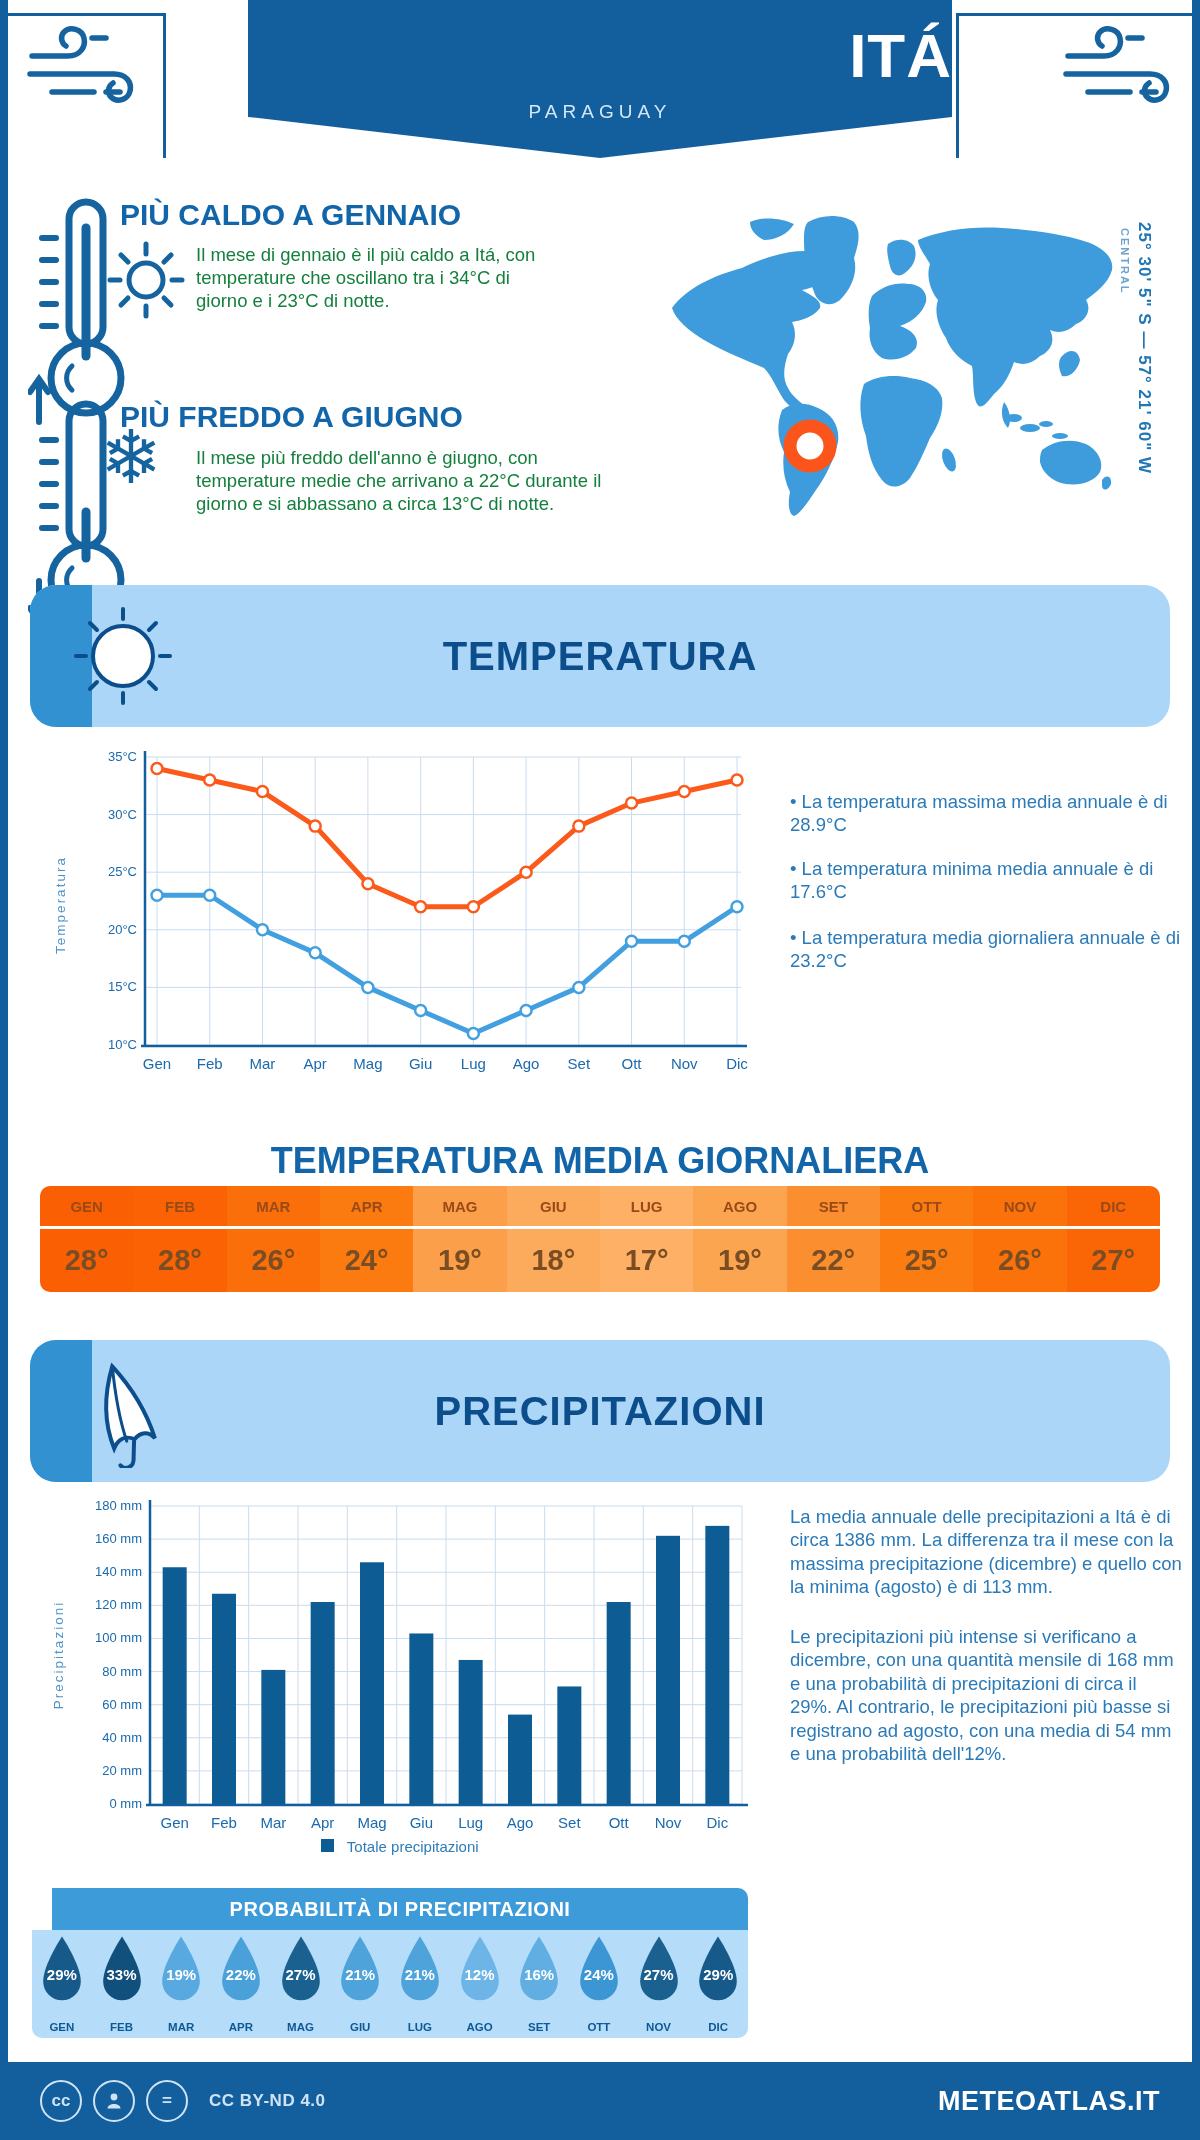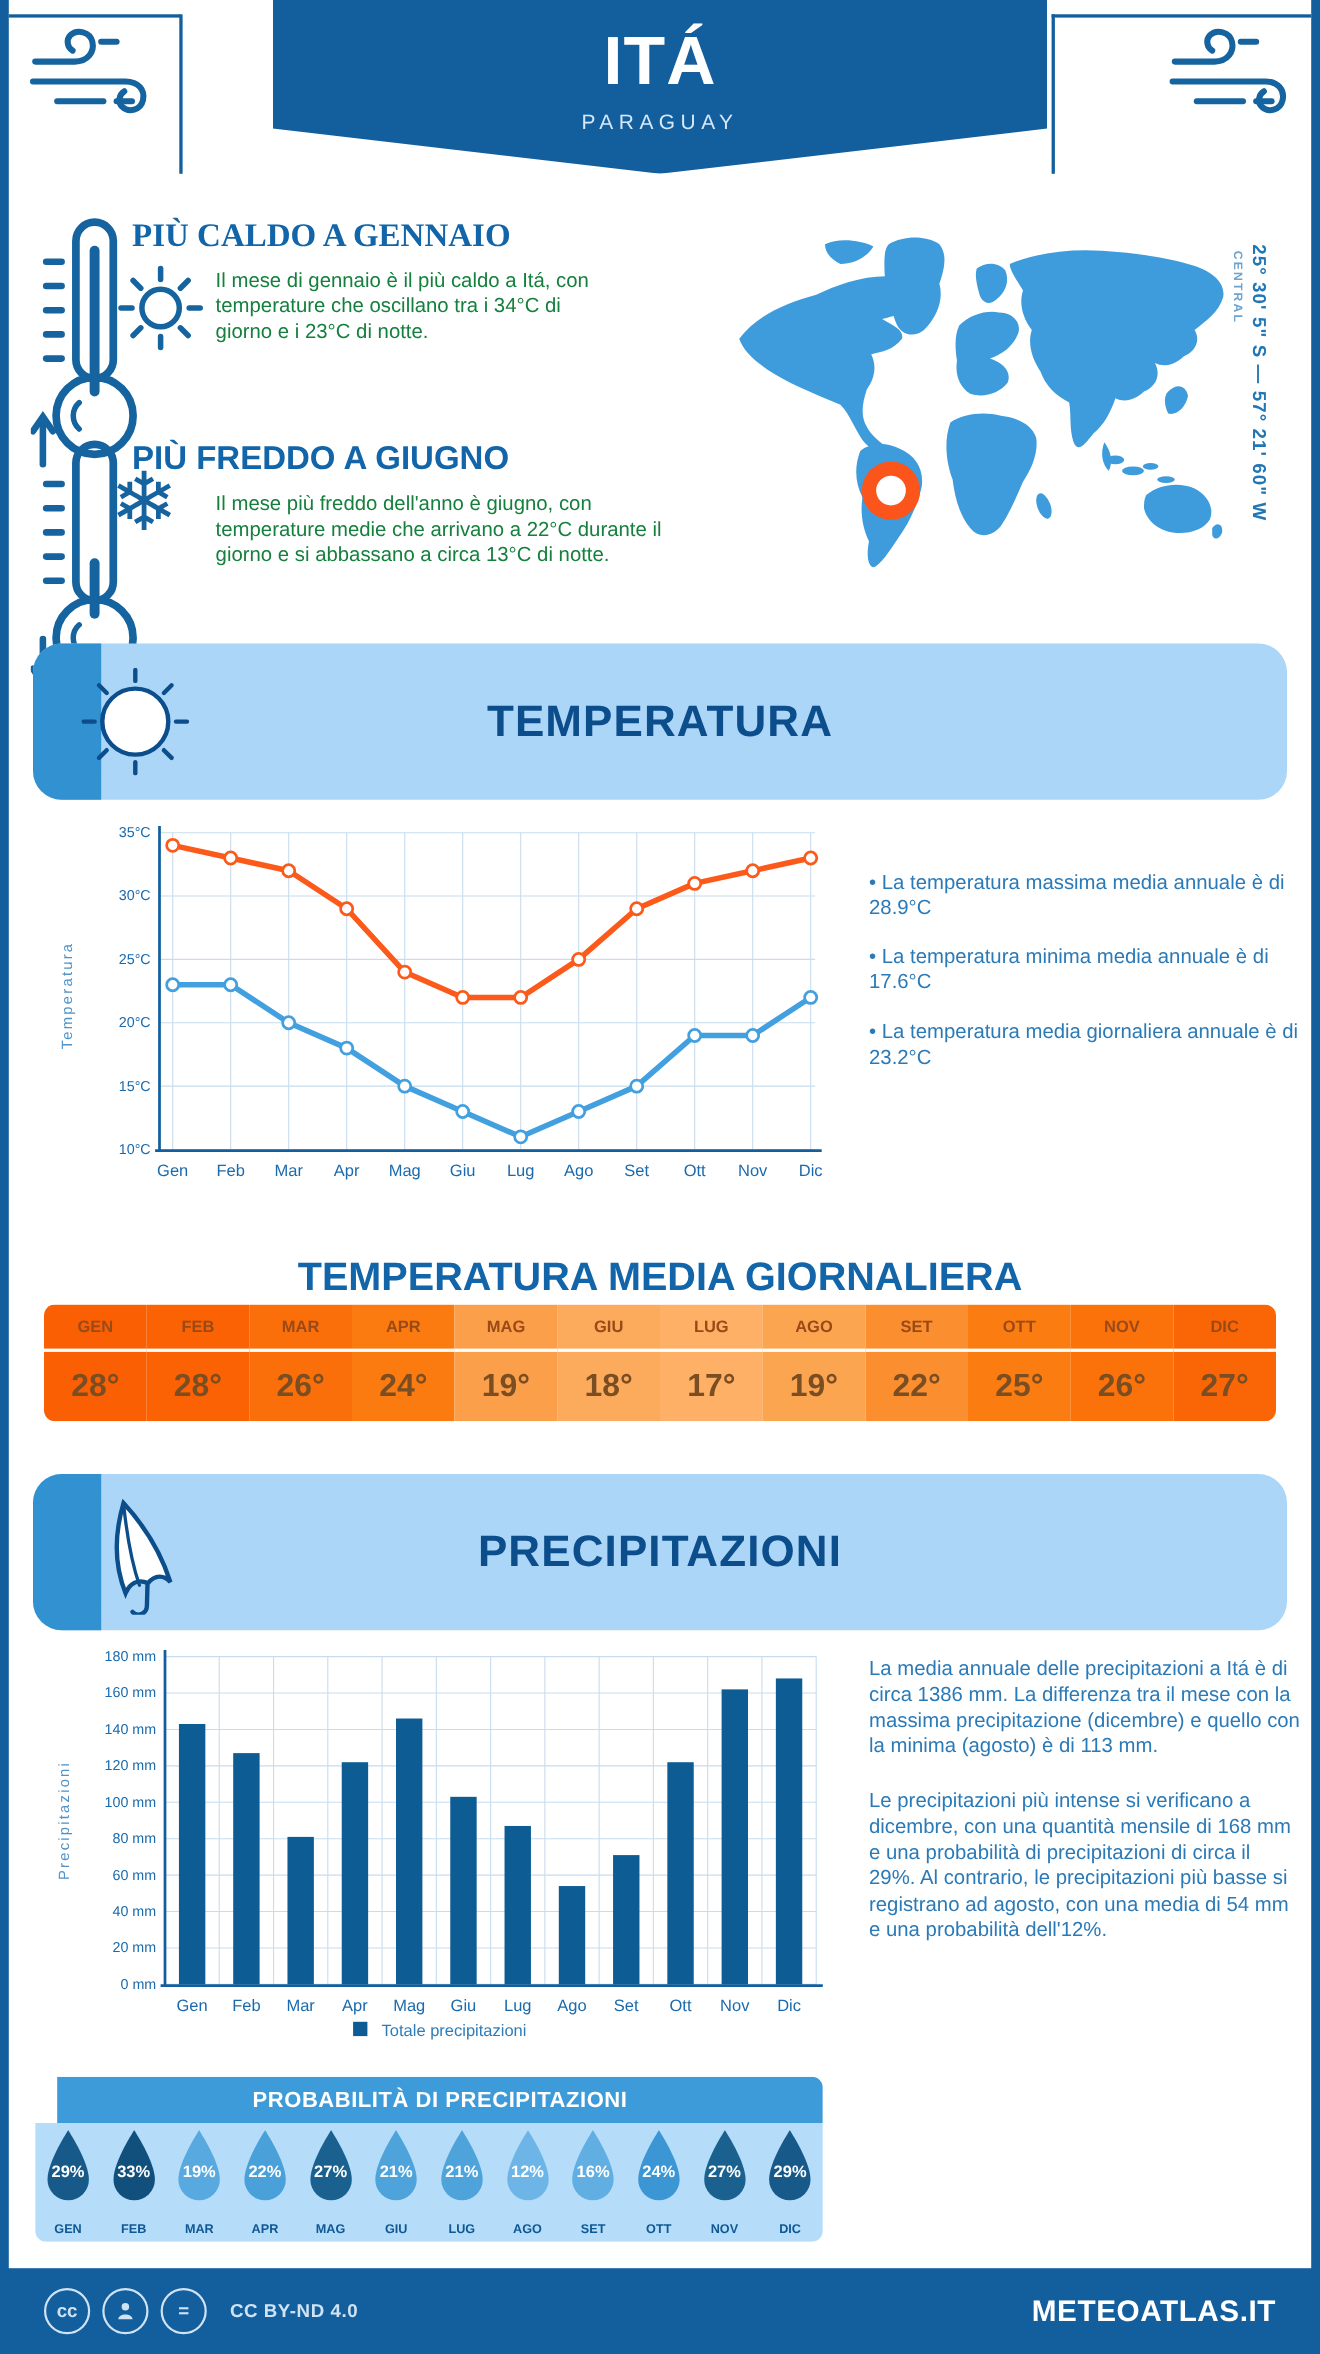--- a/index.html
+++ b/index.html
@@ -3,21 +3,21 @@
 <meta charset="utf-8">
 <style>
   html,body{margin:0;padding:0;background:#fff;}
   #page{position:relative;width:1200px;height:2140px;margin:0 auto;background:#fff;
         font-family:"Liberation Sans",sans-serif;overflow:hidden;}
   .abs{position:absolute;}
   .band{background:#135f9e;}
   
   #banner{left:248px;top:0;width:704px;height:158px;background:#135f9e;
           clip-path:polygon(0 0,100% 0,100% 74%,50% 100%,0 74%);text-align:center;color:#fff;}
-  #banner h1{margin:20px 0 0 0;font-size:62px;letter-spacing:1px;font-weight:bold;}
+  #banner h1{margin:20px 0 0 0;font-size:62px;letter-spacing:1px;font-weight:bold;text-align:right;}
   #banner .sub{margin-top:10px;font-size:19px;letter-spacing:5px;color:#d5e8f8;}
   .rule{background:#135f9e;}
   
   .hl-title{font-size:30px;font-weight:bold;color:#1165a8;white-space:nowrap;}
   .hl-text{font-size:18.5px;line-height:1.25;color:#15803d;}
   #snowflake{font-family:"DejaVu Sans",sans-serif;font-size:74px;color:#15639f;line-height:1;}
   
   #coords{left:1116px;top:222px;height:430px;writing-mode:vertical-rl;color:#2176b5;}
   #coords .big{font-size:17px;font-weight:bold;letter-spacing:1px;}
   #coords .small{font-size:11px;letter-spacing:2px;color:#6fa3cc;margin-top:6px;font-weight:bold;}
@@ -108,21 +108,21 @@
     <circle cx="42" cy="42" r="17"></circle>
     <line x1="42" y1="6" x2="42" y2="16"></line>
       <line x1="42" y1="68" x2="42" y2="78"></line>
     <line x1="6" y1="42" x2="16" y2="42"></line>
       <line x1="68" y1="42" x2="78" y2="42"></line>
     <line x1="17" y1="17" x2="24" y2="24"></line>
       <line x1="60" y1="60" x2="67" y2="67"></line>
     <line x1="17" y1="67" x2="24" y2="60"></line>
       <line x1="60" y1="24" x2="67" y2="17"></line>
   </svg>
-  <div class="abs hl-title" style="left:120px;top:198px;font-family:Liberation Serif, serif;">PIÙ CALDO A GENNAIO</div>
+  <div class="abs hl-title" style="left:120px;top:198px;">PIÙ CALDO A GENNAIO</div>
   <div class="abs hl-text" style="left:196px;top:243px;width:362px;">Il mese di gennaio è il più caldo a Itá, con temperature che oscillano tra i 34°C di giorno e i 23°C di notte.</div>
 
   <svg class="abs" style="left:28px;top:396px;" width="100" height="235" viewBox="0 0 100 235" fill="none" stroke="#15639f" stroke-linecap="round">
     <rect x="41" y="8" width="34" height="142" rx="17" stroke-width="7"></rect>
     <circle cx="58" cy="184" r="35" stroke-width="7"></circle>
     <line x1="58" y1="116" x2="58" y2="162" stroke-width="9"></line>
     <path d="M44,196 A16,16 0 0 1 44,172" stroke-width="5"></path>
     <line x1="14" y1="44" x2="28" y2="44" stroke-width="6"></line>
     <line x1="14" y1="66" x2="28" y2="66" stroke-width="6"></line>
     <line x1="14" y1="88" x2="28" y2="88" stroke-width="6"></line>

